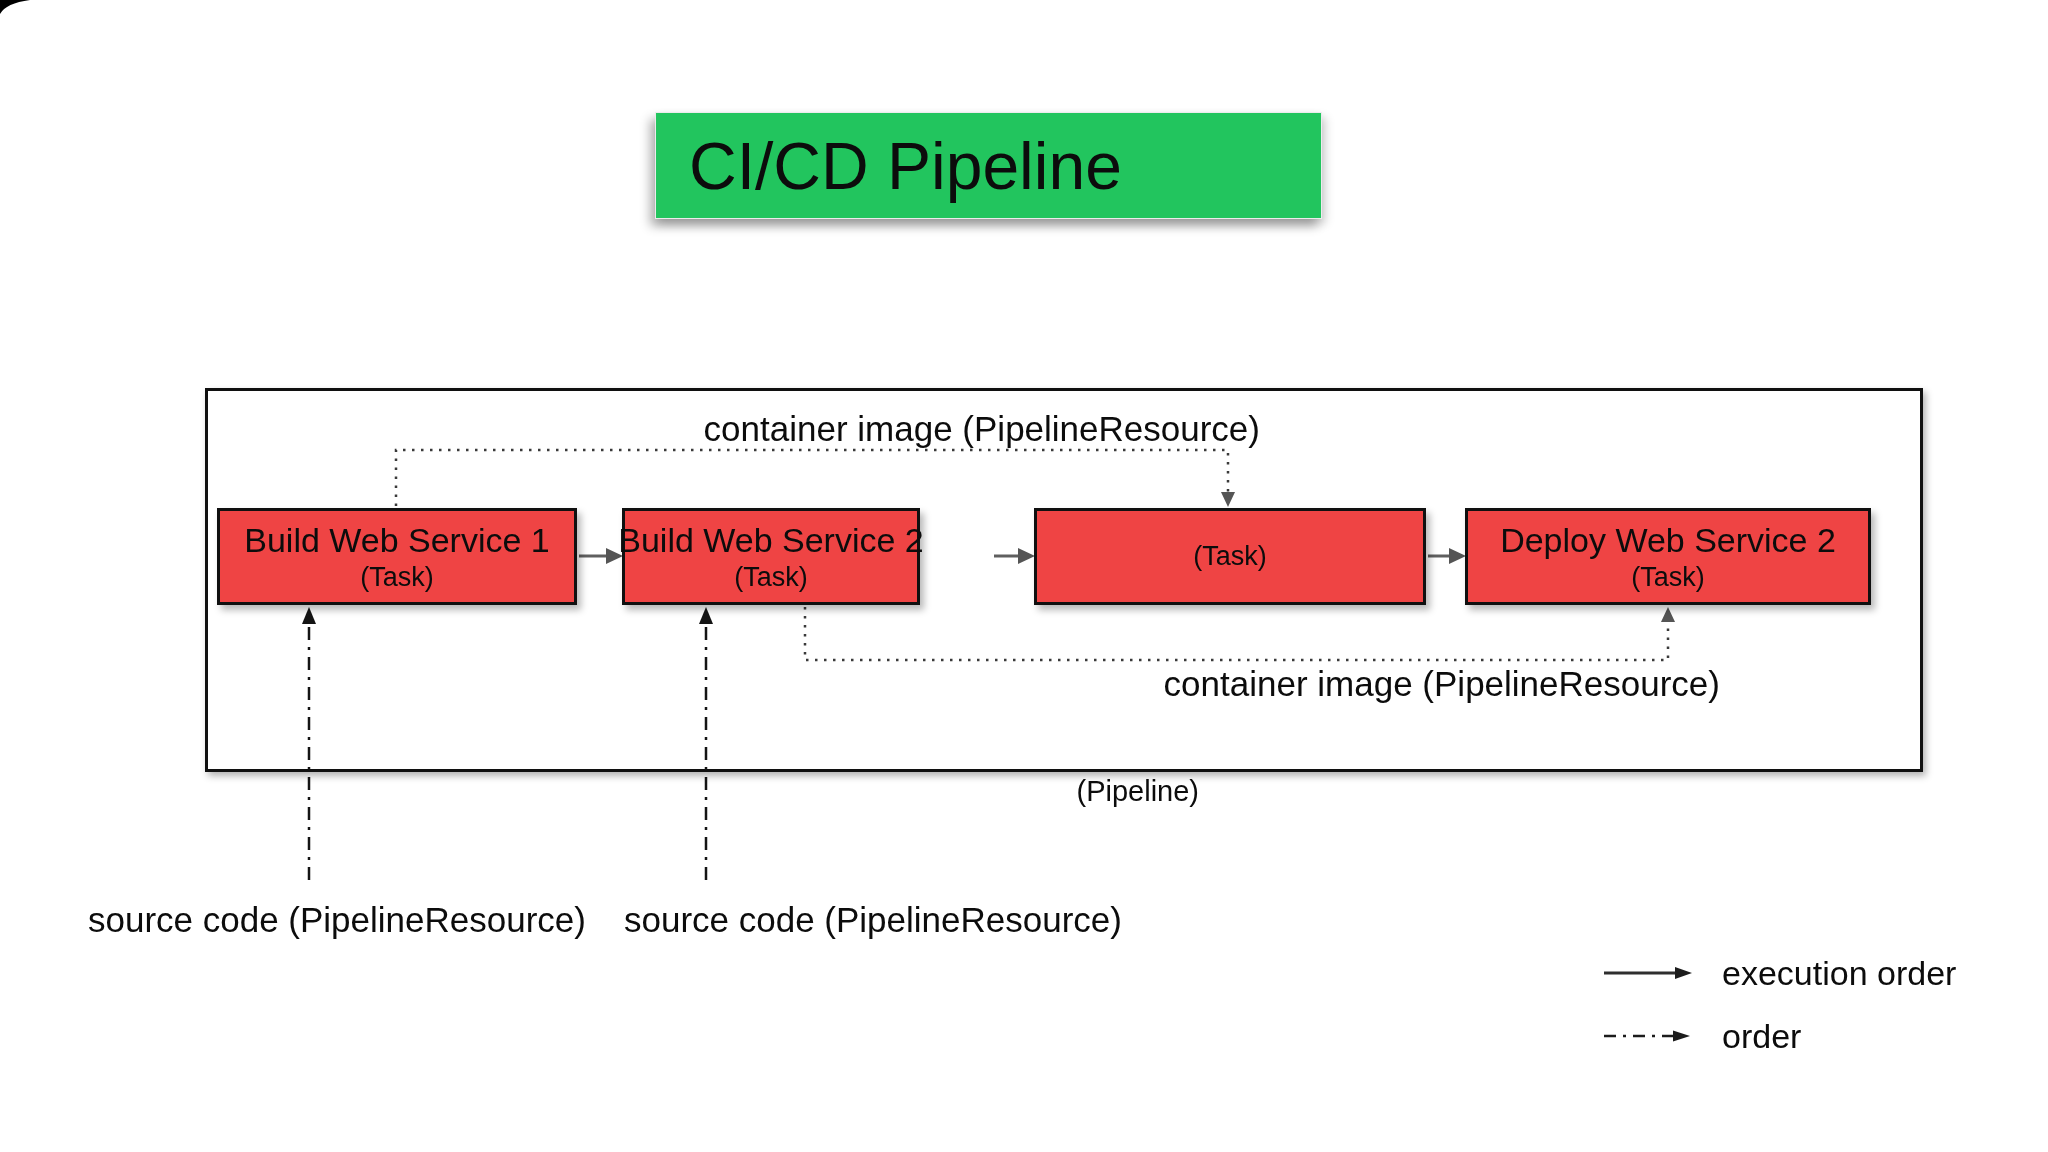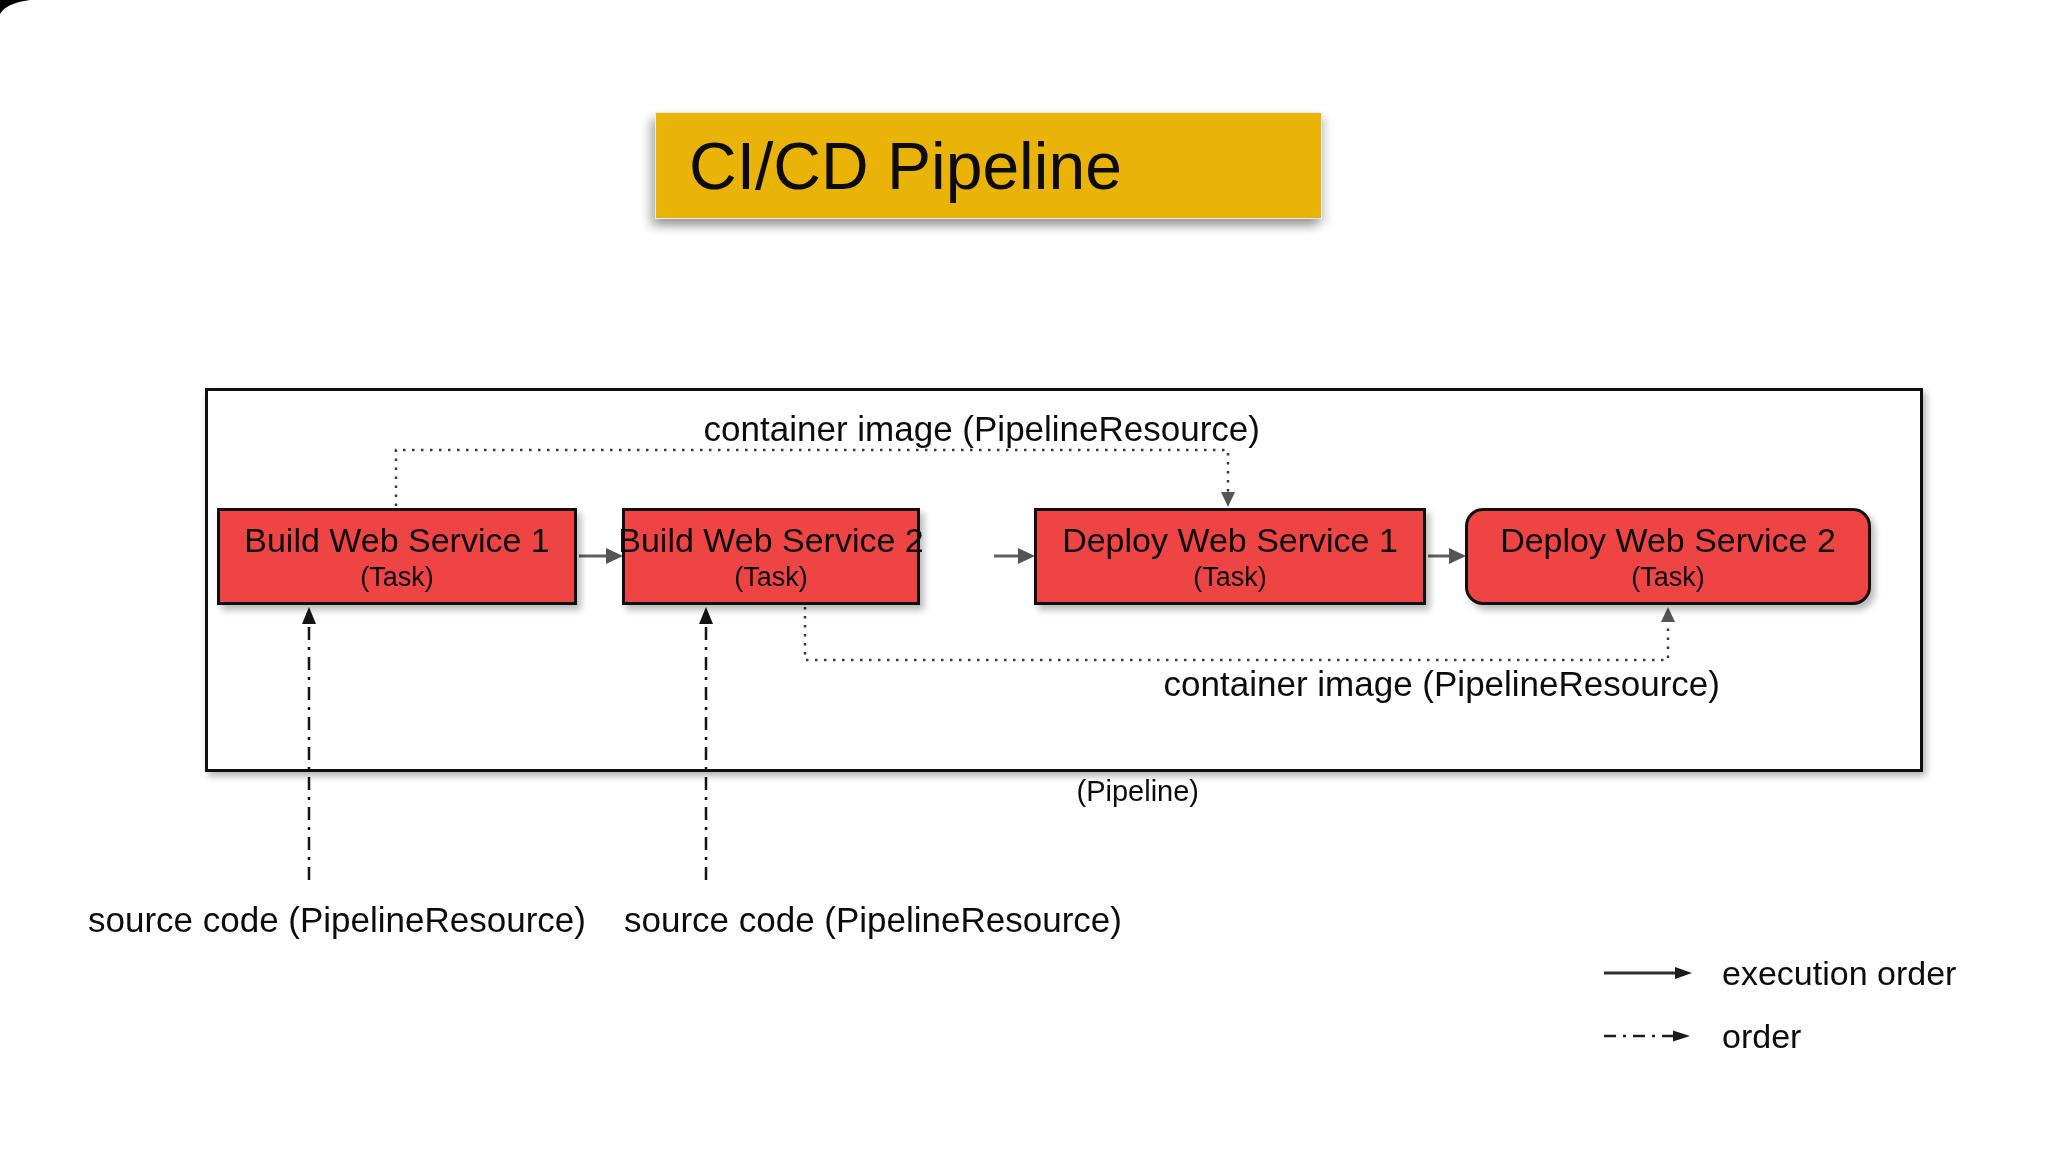--- a/index.html
+++ b/index.html
@@ -13,21 +13,21 @@
     overflow: hidden;
   }
   .corner-wedge {
     position: absolute;
     left: 0; top: 0;
   }
   .title-card {
     position: absolute;
     left: 655px; top: 112px;
     width: 667px; height: 107px;
-    background: #eab308;
+    background: #22c55e;
     border: 1px solid #ececec;
     box-shadow: -5px 7px 10px rgba(0,0,0,0.30), 4px 5px 9px rgba(0,0,0,0.16);
     display: flex;
     align-items: center;
   }
   .title-card .title-text {
     font-size: 66px;
     line-height: 70px;
     padding-left: 33px;
     color: #0c0c0c;
@@ -62,21 +62,21 @@
   }
   .task-type {
     font-size: 27px;
     line-height: 33px;
     color: #0c0c0c;
     white-space: nowrap;
   }
   .task1 { left: 217px;  width: 360px; }
   .task2 { left: 622px;  width: 298px; }
   .task3 { left: 1034px; width: 392px; }
-  .task4 { left: 1465px; width: 406px; border-radius: 18px; }
+  .task4 { left: 1465px; width: 406px; }
 
   .diagram-label {
     position: absolute;
     font-size: 35px;
     line-height: 42px;
     text-align: right;
     color: #0c0c0c;
     white-space: nowrap;
     z-index: 4;
   }
@@ -125,21 +125,20 @@
 
   <div class="task task1">
     <div class="task-title">Build Web Service 1</div>
     <div class="task-type">(Task)</div>
   </div>
   <div class="task task2">
     <div class="task-title">Build Web Service 2</div>
     <div class="task-type">(Task)</div>
   </div>
   <div class="task task3">
-    <div class="task-title">Deploy Web Service 1</div>
     <div class="task-type">(Task)</div>
   </div>
   <div class="task task4">
     <div class="task-title">Deploy Web Service 2</div>
     <div class="task-type">(Task)</div>
   </div>
 
   <div class="diagram-label label-container-top">container image (PipelineResource)</div>
   <div class="diagram-label label-container-bottom">container image (PipelineResource)</div>
   <div class="diagram-label label-pipeline">(Pipeline)</div>

